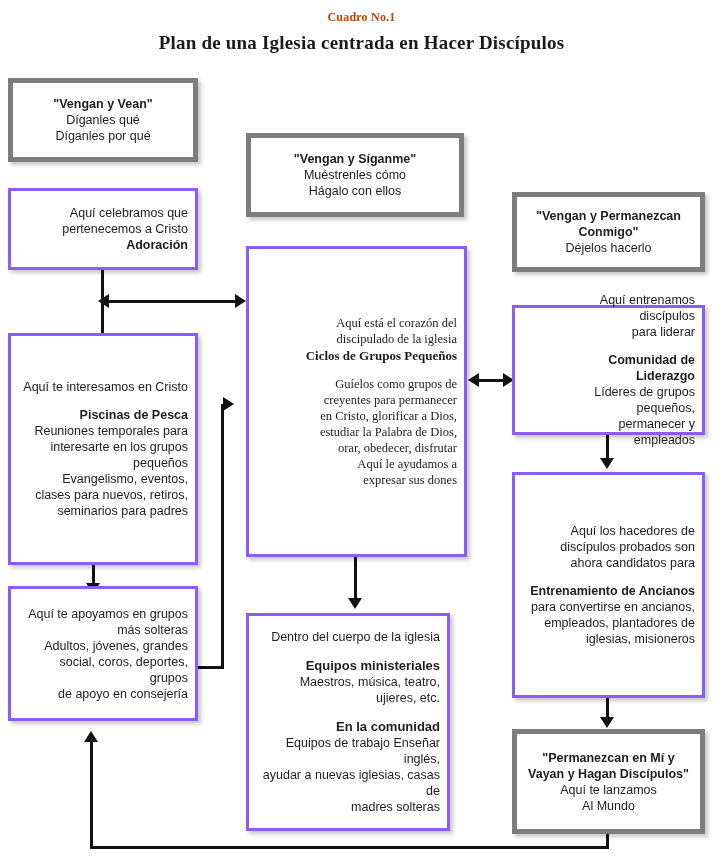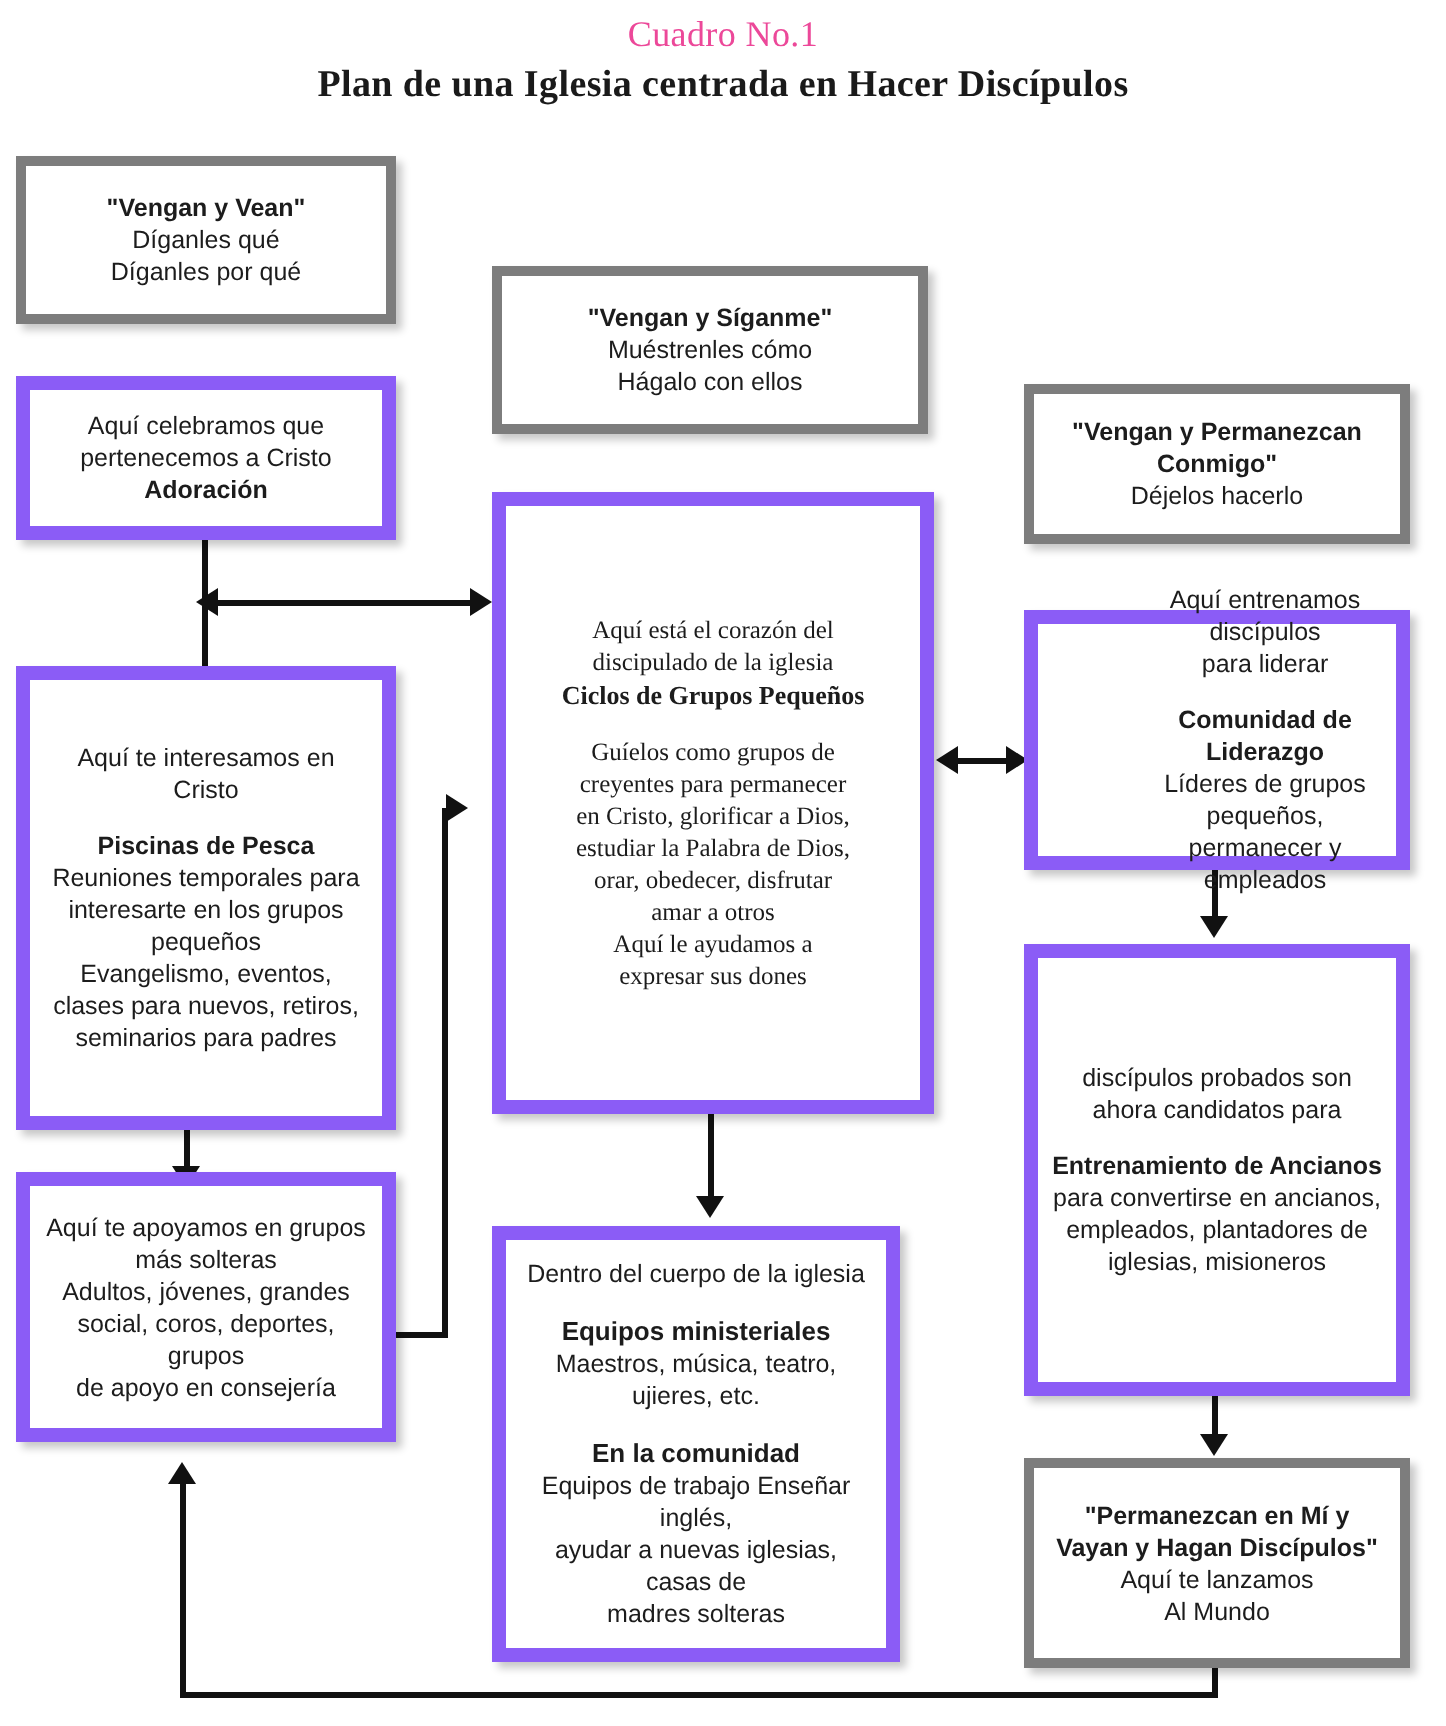--- a/index.html
+++ b/index.html
@@ -21,23 +21,23 @@
   
   .title-block {
     position: absolute;
     left: 0;
     top: 6px;
     width: 723px;
     text-align: center;
   }
   .title-line1 {
     font-family: "Liberation Serif", serif;
-    font-weight: normal;
-    font-size: 18px;
-    color: #ec4899;
+    font-weight: bold;
+    font-size: 12px;
+    color: #c2410c;
     line-height: 22px;
     letter-spacing: 0.2px;
   }
   .title-line2 {
     font-family: "Liberation Serif", serif;
     font-weight: bold;
     font-size: 19px;
     color: #1a1a1a;
     line-height: 24px;
     letter-spacing: 0.2px;
@@ -50,21 +50,22 @@
     box-sizing: border-box;
     background: #ffffff;
     display: flex;
     align-items: center;
     justify-content: center;
     text-align: center;
     color: #1c1c1c;
     box-shadow: 3px 3px 4px rgba(0,0,0,0.22);
   }
   .box.thin {
-    border: 7px solid #8b5cf6;
+    border: 3px solid #8b5cf6;
+    text-align: right;
   }
   .box.thick {
     border: 5px solid #7d7d7d;
   }
   .box-inner {
     padding: 4px 7px;
     width: 100%;
   }
   .t {
     display: block;
@@ -204,21 +205,20 @@
   <div class="box thin" style="left:246px; top:246px; width:221px; height:311px;font-family:Liberation Serif, serif;">
     <div class="box-inner">
       <span class="t">Aquí está el corazón del</span>
       <span class="t">discipulado de la iglesia</span>
       <span class="t b big">Ciclos de Grupos Pequeños</span>
       <span class="t sp">Guíelos como grupos de</span>
       <span class="t">creyentes para permanecer</span>
       <span class="t">en Cristo, glorificar a Dios,</span>
       <span class="t">estudiar la Palabra de Dios,</span>
       <span class="t">orar, obedecer, disfrutar</span>
-      <span class="t">amar a otros</span>
       <span class="t">Aquí le ayudamos a</span>
       <span class="t">expresar sus dones</span>
     </div>
   </div>
 
   <div class="box thin" style="left:246px; top:613px; width:204px; height:218px;">
     <div class="box-inner">
       <span class="t">Dentro del cuerpo de la iglesia</span>
       <span class="t b big sp">Equipos ministeriales</span>
       <span class="t">Maestros, música, teatro,</span>
@@ -243,20 +243,21 @@
       <span class="t">Aquí entrenamos discípulos</span>
       <span class="t">para liderar</span>
       <span class="t b sp">Comunidad de Liderazgo</span>
       <span class="t">Líderes de grupos pequeños,</span>
       <span class="t">permanecer y empleados</span>
     </div>
   </div>
 
   <div class="box thin" style="left:512px; top:472px; width:193px; height:226px;">
     <div class="box-inner">
+      <span class="t">Aquí los hacedores de</span>
       <span class="t">discípulos probados son</span>
       <span class="t">ahora candidatos para</span>
       <span class="t b sp">Entrenamiento de Ancianos</span>
       <span class="t">para convertirse en ancianos,</span>
       <span class="t">empleados, plantadores de</span>
       <span class="t">iglesias, misioneros</span>
     </div>
   </div>
 
   <div class="box thick" style="left:512px; top:729px; width:193px; height:105px;">

